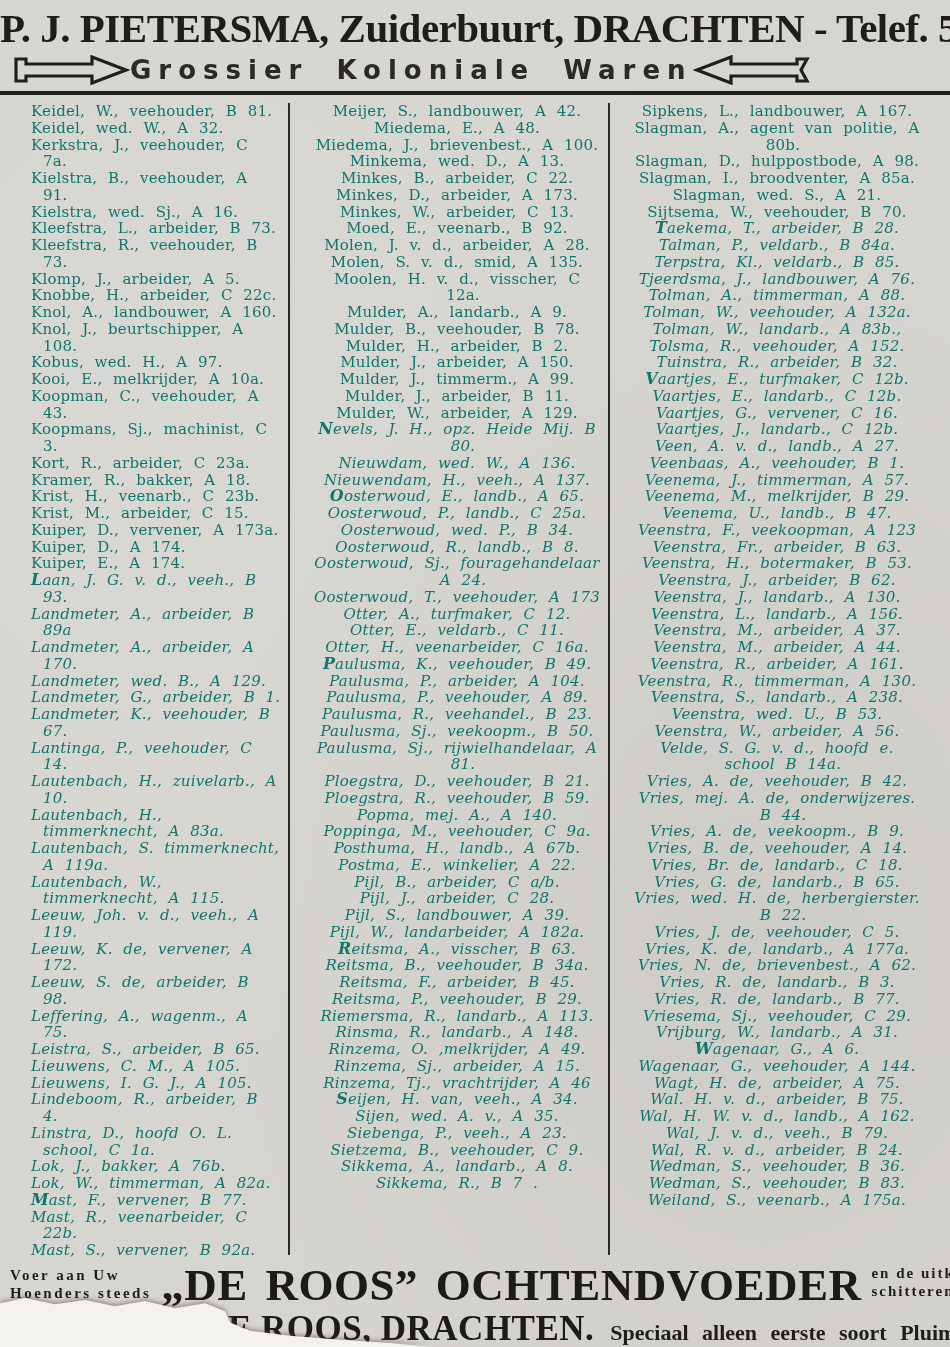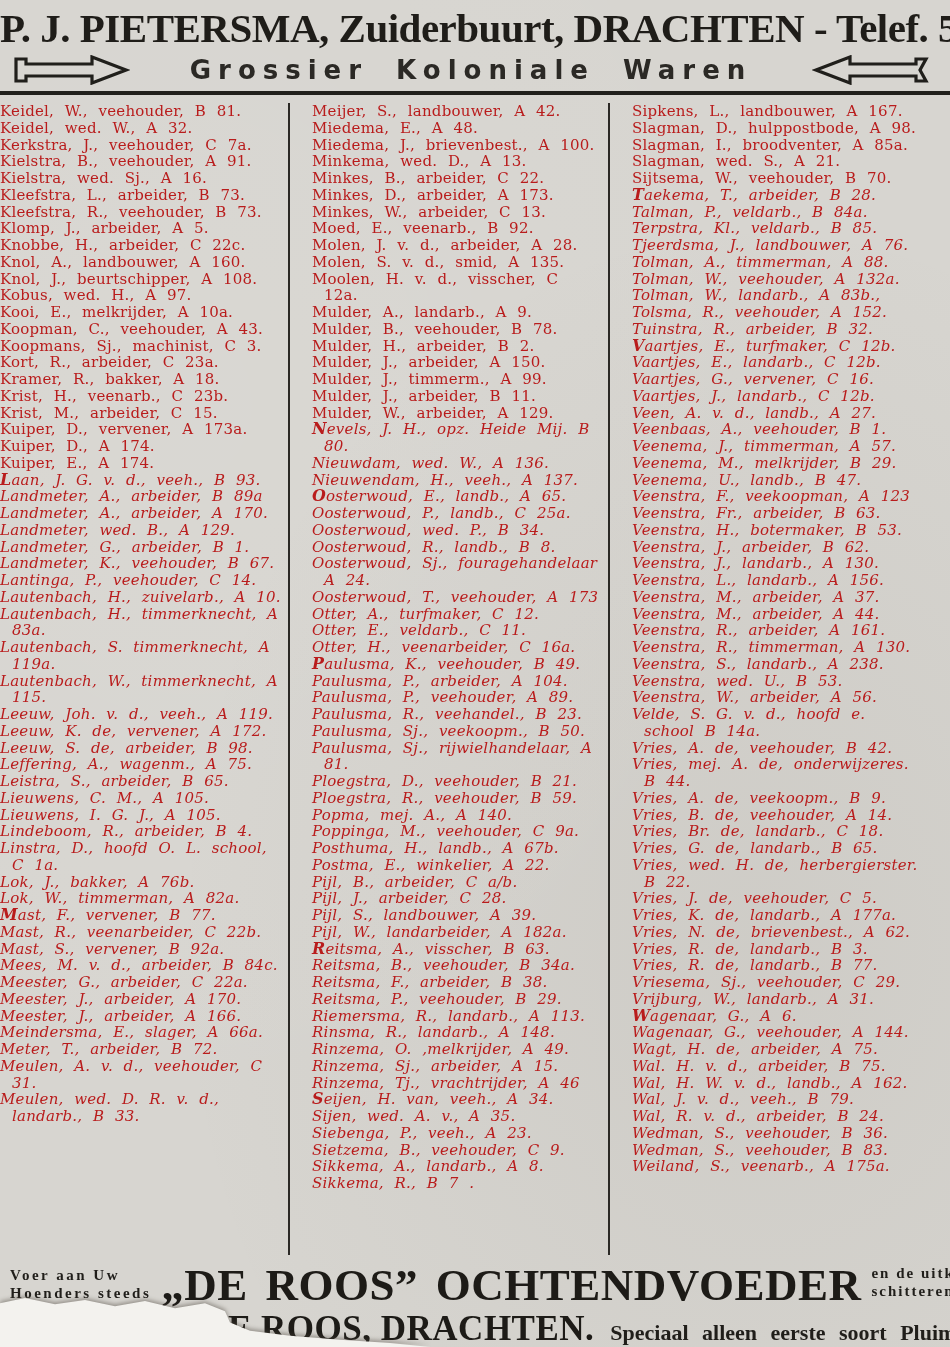--- a/index.html
+++ b/index.html
@@ -14,36 +14,36 @@
   }
   
   .hdr{padding-top:5px;}
   .hdr-title{
     font-family:"Liberation Serif", serif;
     font-weight:700;font-size:41px;line-height:46px;
     text-align:center;white-space:nowrap;letter-spacing:-.5px;
     color:#1f1d19;
   }
   .hdr-sub{
-    display:flex;align-items:center;justify-content:space-between;
+    display:flex;align-items:center;justify-content:flex-start;
     padding:2px 20px 0 12px;height:34px;
   }
   .hdr-sub .sub-text{
     font-family:"DejaVu Sans", sans-serif;font-weight:700;
     font-size:26px;letter-spacing:7px;word-spacing:12px;
     color:#2b2925;white-space:nowrap;
   }
   .arrow-svg{display:block;}
   .hrule{height:4px;background:#21201c;margin:4px 0 0 0;}
   
   .cols{display:flex;margin-top:8px;height:1155px;overflow:hidden;}
-  .col{box-sizing:border-box;flex:0 0 288px;padding:0 6px 0 0;
+  .col{box-sizing:border-box;flex:0 0 288px;padding:0 6px 0 31px;
        font-size:15px;line-height:16.75px;word-spacing:.38em;letter-spacing:.015em;
-       color:#b91c1c;}
-  .col.c2,.col.c3{flex:0 0 318px;padding-left:22px;}
+       color:#0f766e;}
+  .col.c2,.col.c3{flex:0 0 318px;padding-left:22px;text-align:center;}
   .vrule{flex:0 0 2px;background:#2b2925;height:1152px;}
   .entry{padding-left:12px;text-indent:-12px;}
   .group + .group{margin-top:0;font-style:italic;}
   .lead{font-weight:700;font-size:1.06em;}
   
   .ftr{position:absolute;left:0;top:1258px;width:950px;}
   .f-row1{display:flex;align-items:flex-start;padding:4px 6px 0 10px;}
   .f-side{font-family:"Liberation Serif", serif;font-weight:700;
           font-size:15px;line-height:18px;letter-spacing:2.5px;
           white-space:nowrap;color:#201e1a;padding-top:4px;}
@@ -205,41 +205,42 @@
           <div class="entry">Posthuma, H., landb., A 67b.</div>
           <div class="entry">Postma, E., winkelier, A 22.</div>
           <div class="entry">Pijl, B., arbeider, C a/b.</div>
           <div class="entry">Pijl, J., arbeider, C 28.</div>
           <div class="entry">Pijl, S., landbouwer, A 39.</div>
           <div class="entry">Pijl, W., landarbeider, A 182a.</div>
         </div>
         <div class="group">
           <div class="entry"><span class="lead">R</span>eitsma, A., visscher, B 63.</div>
           <div class="entry">Reitsma, B., veehouder, B 34a.</div>
-          <div class="entry">Reitsma, F., arbeider, B 38.</div>
+          <div class="entry">Reitsma, F., arbeider, B 45.</div>
           <div class="entry">Reitsma, P., veehouder, B 29.</div>
           <div class="entry">Riemersma, R., landarb., A 113.</div>
           <div class="entry">Rinsma, R., landarb., A 148.</div>
           <div class="entry">Rinzema, O. ,melkrijder, A 49.</div>
           <div class="entry">Rinzema, Sj., arbeider, A 15.</div>
           <div class="entry">Rinzema, Tj., vrachtrijder, A 46</div>
         </div>
         <div class="group">
           <div class="entry"><span class="lead">S</span>eijen, H. van, veeh., A 34.</div>
           <div class="entry">Sijen, wed. A. v., A 35.</div>
           <div class="entry">Siebenga, P., veeh., A 23.</div>
           <div class="entry">Sietzema, B., veehouder, C 9.</div>
           <div class="entry">Sikkema, A., landarb., A 8.</div>
           <div class="entry">Sikkema, R., B 7 .</div>
         </div>
       </section>
     <div class="vrule"></div>
     <section class="col c3">
         <div class="group">
           <div class="entry">Sipkens, L., landbouwer, A 167.</div>
+          <div class="entry">Slagman, A., agent van politie, A 80b.</div>
           <div class="entry">Slagman, D., hulppostbode, A 98.</div>
           <div class="entry">Slagman, I., broodventer, A 85a.</div>
           <div class="entry">Slagman, wed. S., A 21.</div>
           <div class="entry">Sijtsema, W., veehouder, B 70.</div>
         </div>
         <div class="group">
           <div class="entry"><span class="lead">T</span>aekema, T., arbeider, B 28.</div>
           <div class="entry">Talman, P., veldarb., B 84a.</div>
           <div class="entry">Terpstra, Kl., veldarb., B 85.</div>
           <div class="entry">Tjeerdsma, J., landbouwer, A 76.</div>

